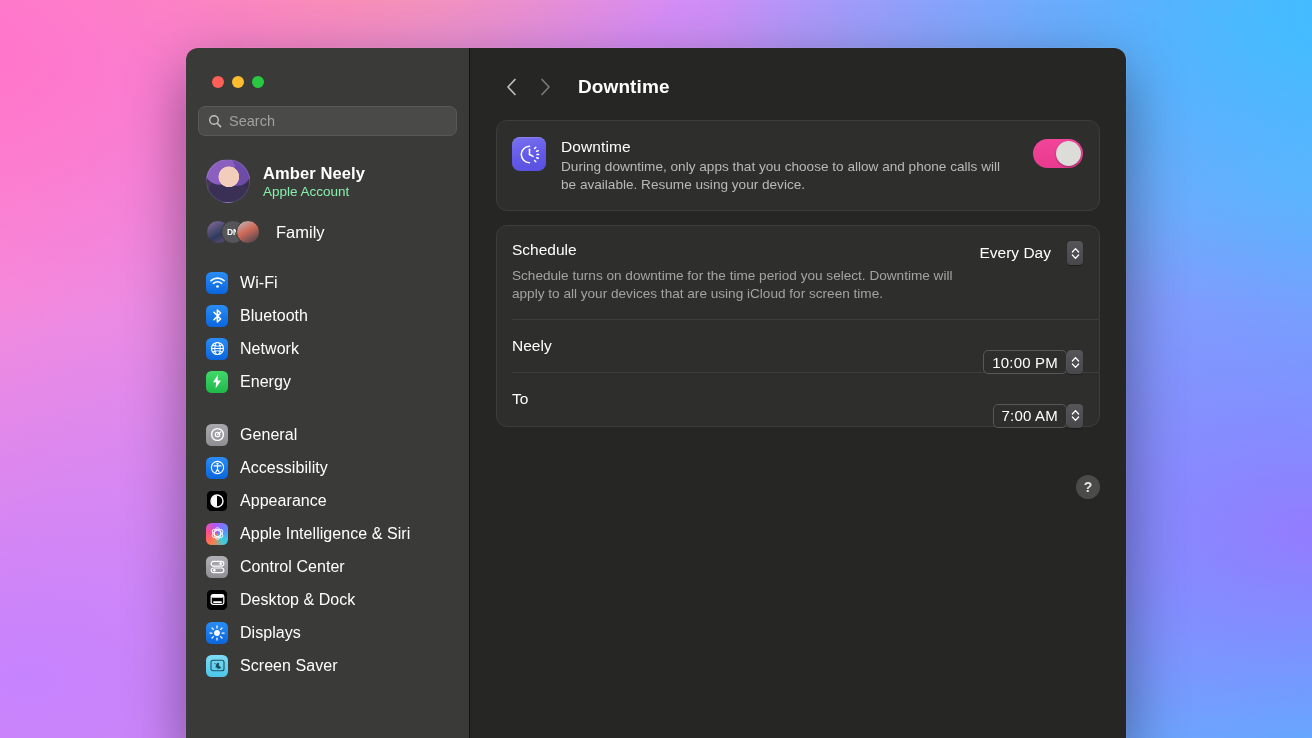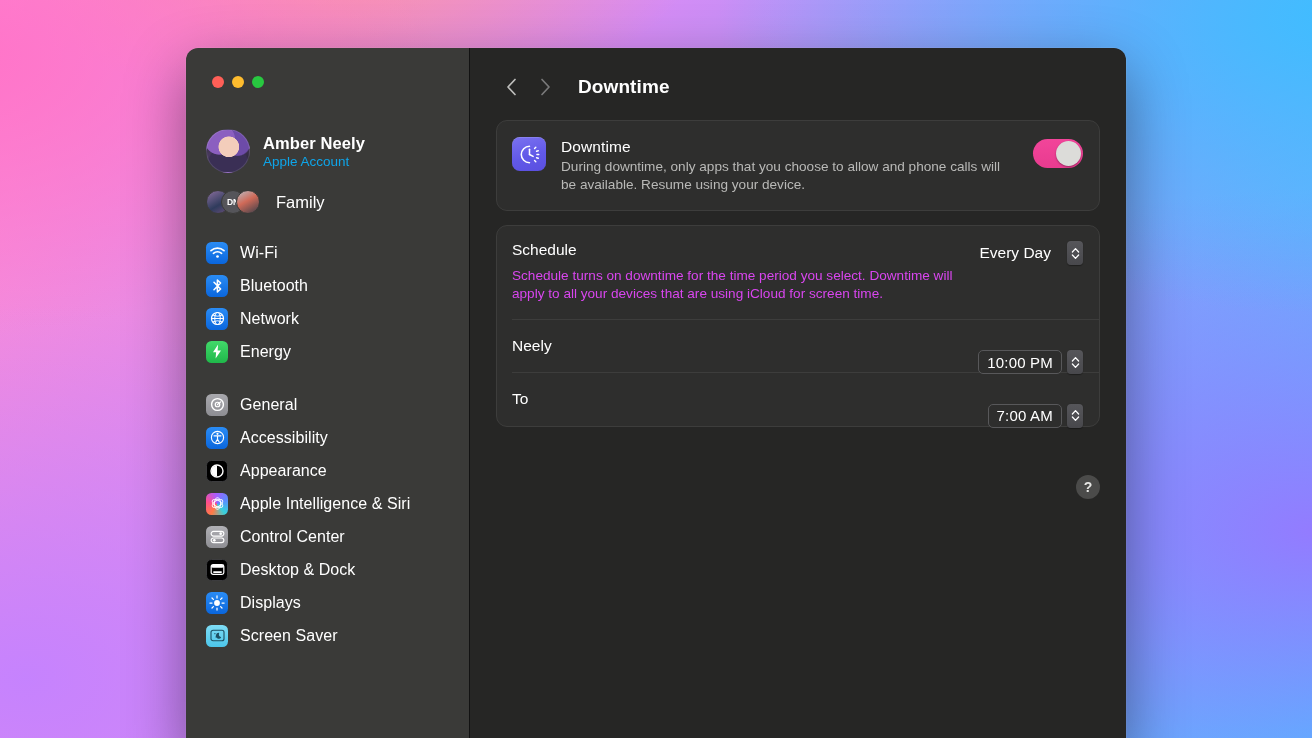--- a/index.html
+++ b/index.html
@@ -59,21 +59,21 @@
     background:
       radial-gradient(circle at 52% 40%, #f3cdbb 0 30%, rgba(243,205,187,0) 32%),
       radial-gradient(circle at 30% 22%, #8b5fc0 0 34%, rgba(139,95,192,0) 36%),
       radial-gradient(circle at 72% 30%, #6d4ba8 0 30%, rgba(109,75,168,0) 33%),
       radial-gradient(circle at 50% 85%, #3a2f55 0 48%, rgba(58,47,85,0) 52%),
       linear-gradient(155deg,#2b2b33 0%, #4a3a60 45%, #1e1e26 100%);
     border:0.5px solid rgba(255,255,255,0.12);
   }
   .acct-text { display:flex; flex-direction:column; gap:1px;justify-content:space-between; }
   .acct-name { color:#fff; font-size:16.5px; font-weight:700; letter-spacing:.1px; }
-  .acct-sub  { color:#0ea5e9; font-size:13.5px; }
+  .acct-sub  { color:#86efac; font-size:13.5px; }
 
   .family { display:flex; align-items:center; margin-top:6px; padding:4px 8px; border-radius:8px; }
   .fam-avatars { width:60px; height:28px; position:relative; flex:0 0 60px; }
   .fam-a {
     position:absolute; top:2px; width:24px; height:24px; border-radius:50%;
     border:1.5px solid #3a3a38; background-size:cover;
   }
   .fam-a.a1 { left:0;  background:linear-gradient(150deg,#8b6f9e,#2f3b5c 60%,#6a4f7a); z-index:1; }
   .fam-a.a2 { left:15px; background:#55555a; z-index:2; display:flex; align-items:center; justify-content:center;
               color:#fff; font-size:8.5px; font-weight:700; letter-spacing:-0.2px; }
@@ -134,36 +134,36 @@
     position:relative; margin-top:2px; cursor:default;
   }
   .toggle .knob {
     position:absolute; top:2px; left:23px; width:25px; height:25px; border-radius:50%;
     background:#dcdcd9; box-shadow:0 1px 2px rgba(0,0,0,0.35);
   }
 
   .sched-head { padding:15px 16px 15px 15px; }
   .sched-top { display:flex; align-items:flex-start; }
   .sched-title { color:#fff; font-size:15.5px; flex:1; }
-  .sched-desc { color:#d946ef; font-size:13.6px; line-height:1.34; margin-top:2px; max-width:460px; }
+  .sched-desc { color:#a3a3a3; font-size:13.6px; line-height:1.34; margin-top:2px; max-width:460px; }
 
   .popup { display:flex; align-items:center; gap:16px; }
   .popup .pv { color:#fff; font-size:15.5px; }
   .stepper {
     width:16px; height:24px; border-radius:4px;
     background:linear-gradient(180deg,#56565a,#48484c);
     display:flex; flex-direction:column; align-items:center; justify-content:center; gap:2px;
     box-shadow:0 0.5px 1px rgba(0,0,0,0.35);
   }
 
   .divider { height:0.5px; background:#3d3d3c; margin-left:15px; }
   .row { display:flex; align-items:center; padding:0 16px 0 15px; height:53px; }
   .row .rlabel { color:#fff; font-size:15.5px; flex:1; }
   .timefield {
-    display:flex; align-items:flex-end; gap:5px;margin-top:33px;
+    display:flex; align-items:flex-end; margin-top:33px;
   }
   .timebox {
     border:0.5px solid #58585a; border-radius:5px; background:#2e2e2d;
     height:24px; display:flex; align-items:center; padding:0 8px;
     color:#fff; font-size:15px; letter-spacing:.2px;
   }
 
   .helpbtn {
     position:absolute; right:26px; bottom:249px;
     width:24px; height:24px; border-radius:50%;
@@ -178,20 +178,29 @@
 <div class="window">
 
   <div class="sidebar">
 
     <div class="traffic">
       <div class="dot red"></div>
       <div class="dot yellow"></div>
       <div class="dot green"></div>
     </div>
 
+    <div class="search">
+      <span class="mag">
+        <svg width="14" height="14" viewBox="0 0 14 14">
+          <circle cx="6" cy="6" r="4.3" fill="none" stroke="#d6d6d4" stroke-width="1.4"></circle>
+          <line x1="9.2" y1="9.2" x2="12.6" y2="12.6" stroke="#d6d6d4" stroke-width="1.5" stroke-linecap="round"></line>
+        </svg>
+      </span>
+      <span class="ph">Search</span>
+    </div>
 
     <div class="account">
       <div class="avatar"></div>
       <div class="acct-text">
         <span class="acct-name">Amber Neely</span>
         <span class="acct-sub">Apple Account</span>
       </div>
     </div>
 
     <div class="family">

